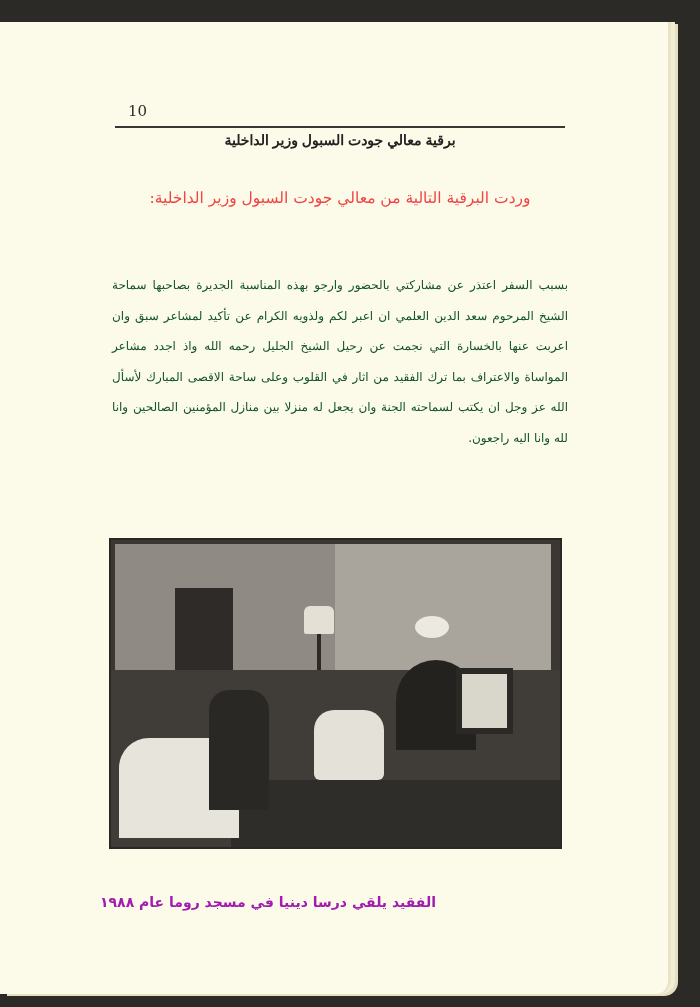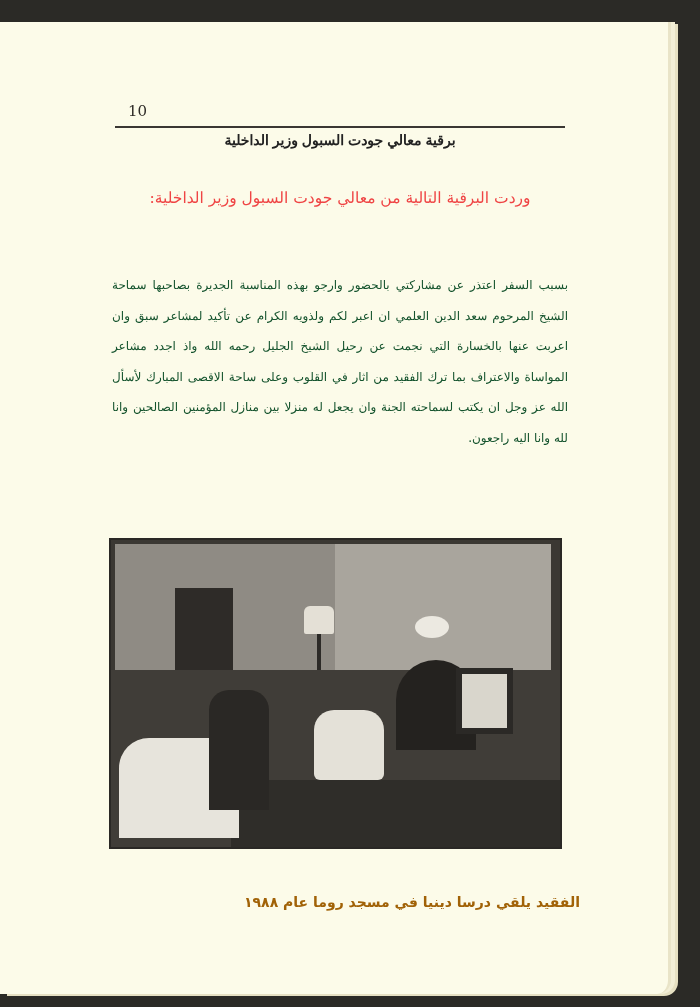--- a/index.html
+++ b/index.html
@@ -57,23 +57,23 @@
   .photo .crowd { position:absolute; left:0; top:130px; width:449px; height:177px; background:#403d38; }
   .photo .white1 { position:absolute; left:8px; top:198px; width:120px; height:100px; background:#e7e4dc; border-radius:30px 30px 0 0; }
   .photo .white2 { position:absolute; left:203px; top:170px; width:70px; height:70px; background:#e4e1d8; border-radius:20px 20px 6px 6px; }
   .photo .suit { position:absolute; left:98px; top:150px; width:60px; height:120px; background:#2a2825; border-radius:20px 20px 0 0; }
   .photo .sheikh { position:absolute; left:285px; top:120px; width:80px; height:90px; background:#24221f; border-radius:40px 40px 0 0; }
   .photo .turban { position:absolute; left:304px; top:76px; width:34px; height:22px; background:#ece9e1; border-radius:50%; }
   .photo .chair { position:absolute; left:345px; top:128px; width:45px; height:54px; background:#d9d6cc; border:6px solid #2b2926; }
   .photo .floor { position:absolute; left:120px; top:240px; width:329px; height:67px; background:#2f2d29; }
   .caption {
     position:absolute; left:100px; top:872px; width:480px;
-    text-align:right; direction:rtl;
+    text-align:left; direction:rtl;
     font-family:"DejaVu Sans", sans-serif; font-weight:bold;
-    font-size:14px; color:#a16207;
+    font-size:14px; color:#a21caf;
   }
 </style>
 </head>
 <body>
 
 <div class="page">
   <div class="header">
     <span class="page-number">10</span>
   </div>
 

